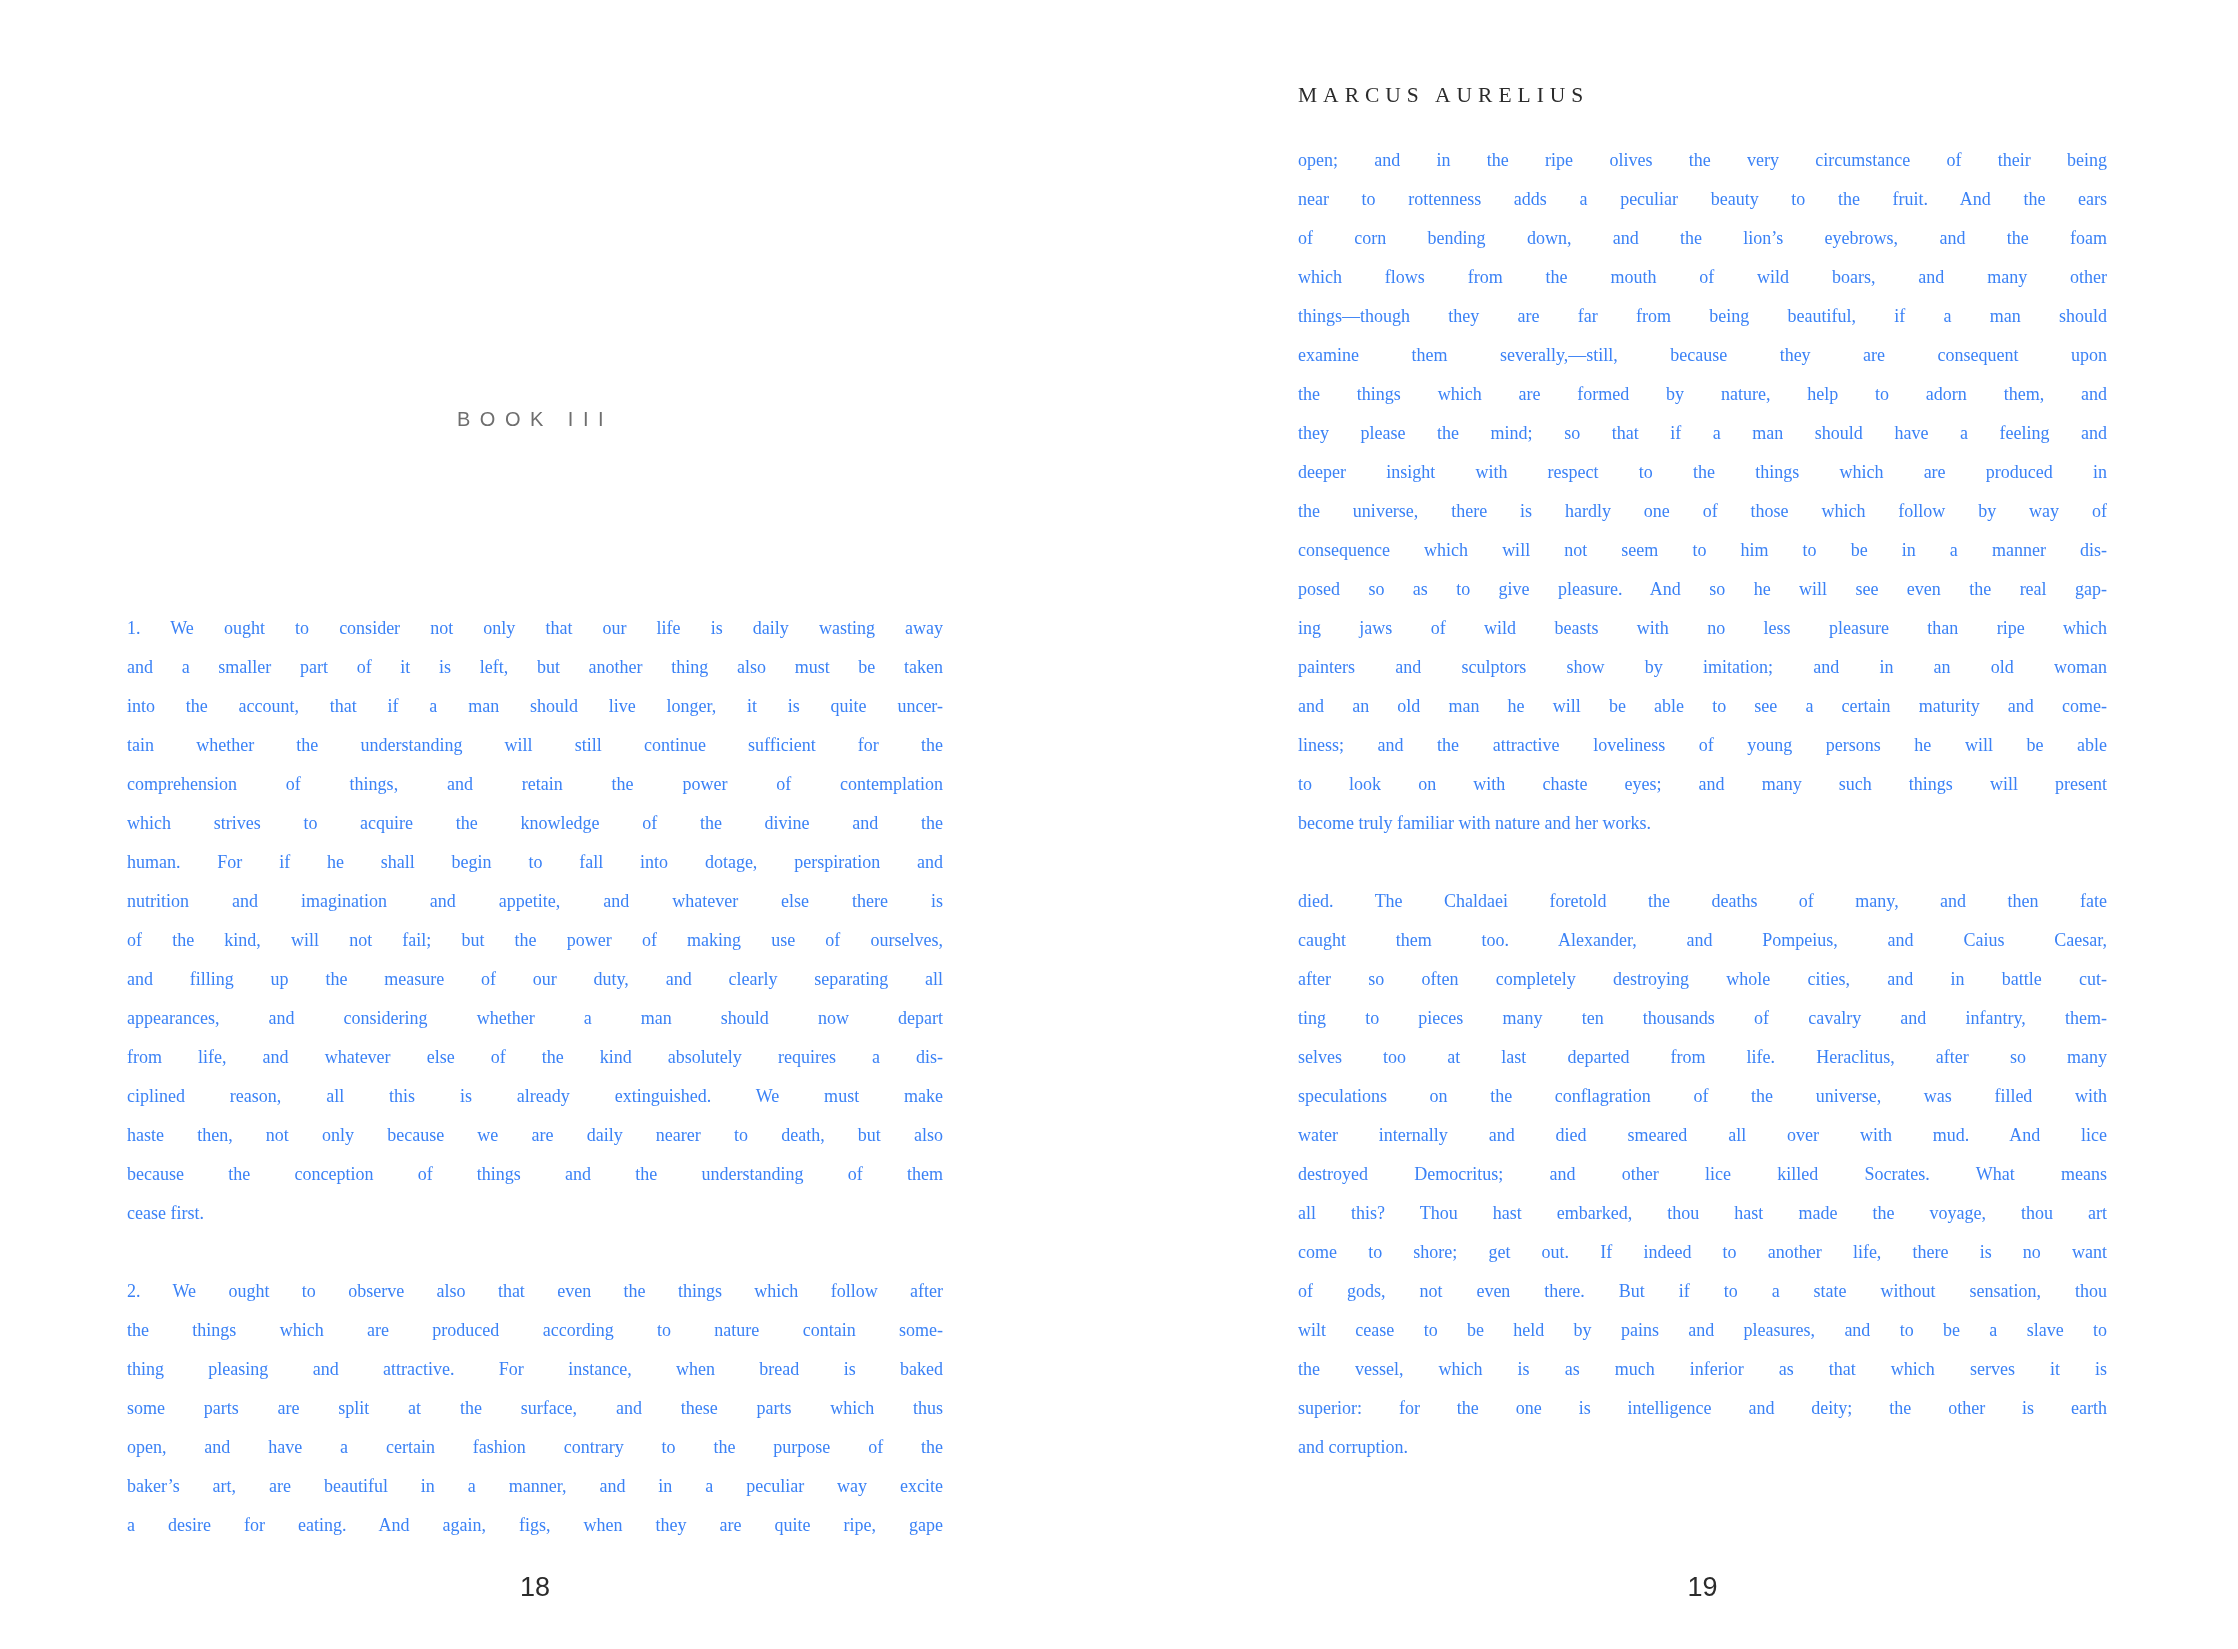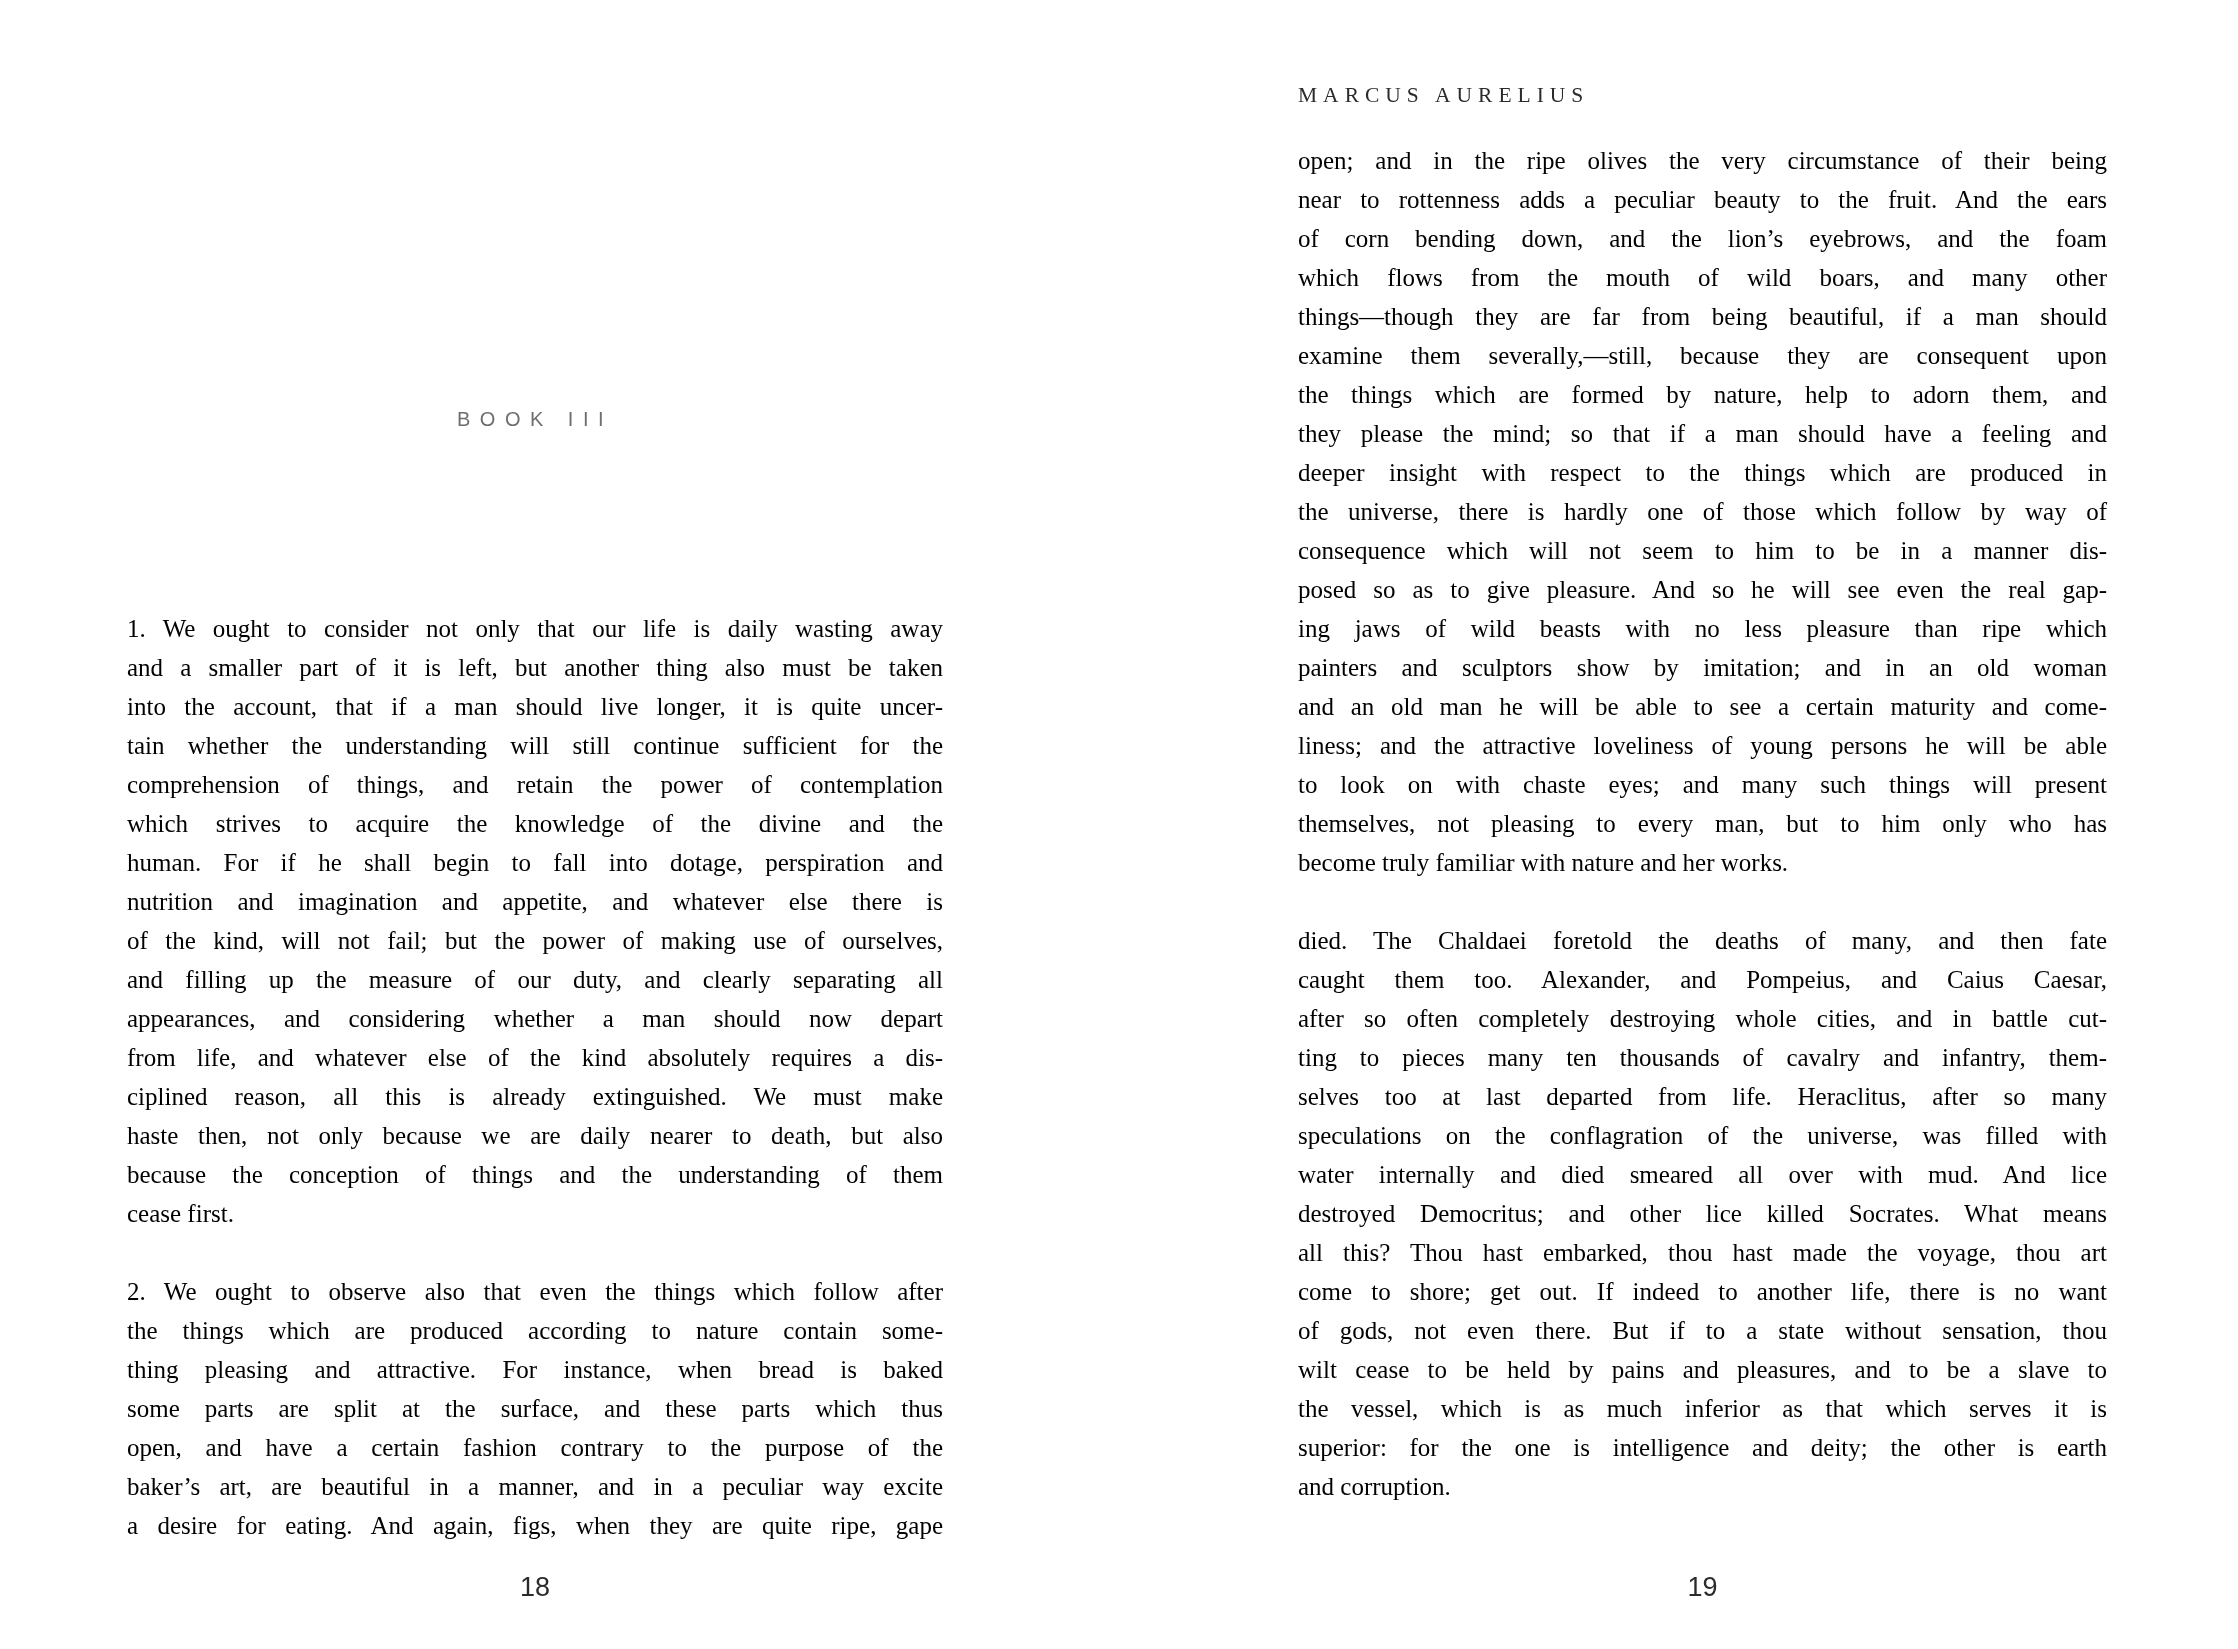--- a/index.html
+++ b/index.html
@@ -33,23 +33,23 @@
     font-family: Liberation Serif, serif;
     font-size: 21.5px;
     letter-spacing: 6px;
     color: #2b2b2b;
   }
   .body-text { position: absolute; }
   .body-left  { left: 127px;  top: 609px; width: 816px; }
   .body-right { left: 1298px; top: 141px; width: 809px; }
   .paragraph + .paragraph { margin-top: 39px; }
   .line {
-    font-size: 25px;
+    font-size: 18px;
     line-height: 39px;
-    color: #000000;
+    color: #3b82f6;
     text-align: justify;
     text-align-last: justify;
   }
   .line-end { text-align-last: left; }
   .page-number {
     position: absolute;
     top: 1572px;
     font-family: "Liberation Sans", sans-serif;
     font-size: 27px;
     color: #2b2b2b;
@@ -111,21 +111,20 @@
           <div class="line">they please the mind; so that if a man should have a feeling and</div>
           <div class="line">deeper insight with respect to the things which are produced in</div>
           <div class="line">the universe, there is hardly one of those which follow by way of</div>
           <div class="line">consequence which will not seem to him to be in a manner dis-</div>
           <div class="line">posed so as to give pleasure. And so he will see even the real gap-</div>
           <div class="line">ing jaws of wild beasts with no less pleasure than ripe which</div>
           <div class="line">painters and sculptors show by imitation; and in an old woman</div>
           <div class="line">and an old man he will be able to see a certain maturity and come-</div>
           <div class="line">liness; and the attractive loveliness of young persons he will be able</div>
           <div class="line">to look on with chaste eyes; and many such things will present</div>
-          <div class="line">themselves, not pleasing to every man, but to him only who has</div>
           <div class="line line-end">become truly familiar with nature and her works.</div>
         </div>
         <div class="paragraph">
           <div class="line">died. The Chaldaei foretold the deaths of many, and then fate</div>
           <div class="line">caught them too. Alexander, and Pompeius, and Caius Caesar,</div>
           <div class="line">after so often completely destroying whole cities, and in battle cut-</div>
           <div class="line">ting to pieces many ten thousands of cavalry and infantry, them-</div>
           <div class="line">selves too at last departed from life. Heraclitus, after so many</div>
           <div class="line">speculations on the conflagration of the universe, was filled with</div>
           <div class="line">water internally and died smeared all over with mud. And lice</div>

